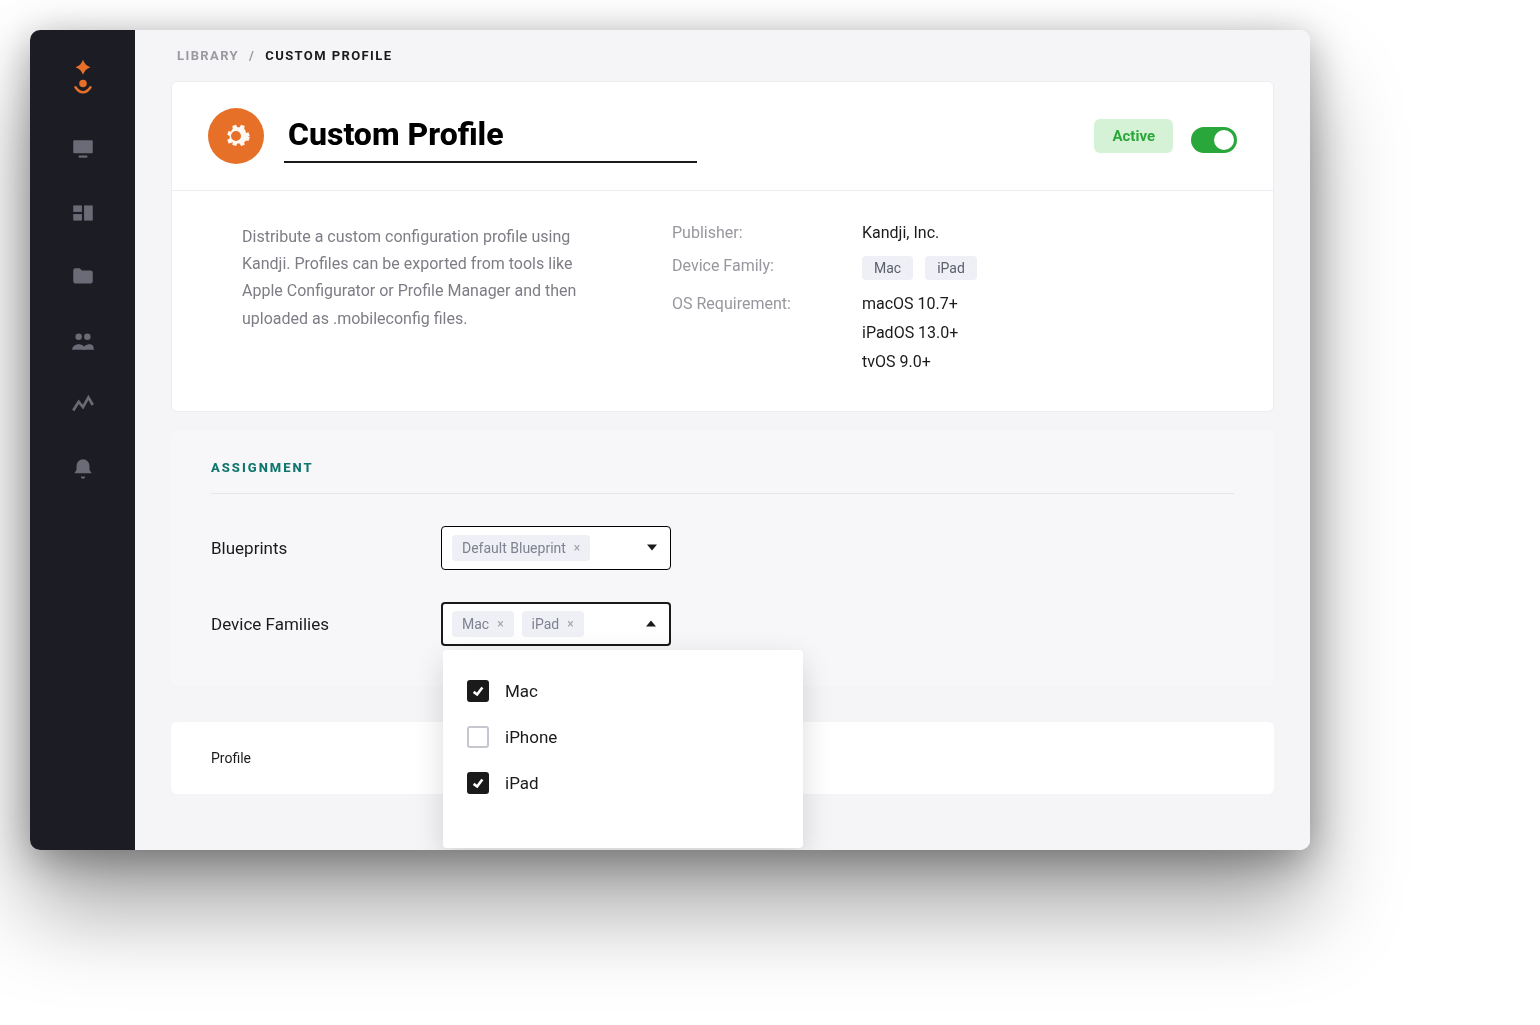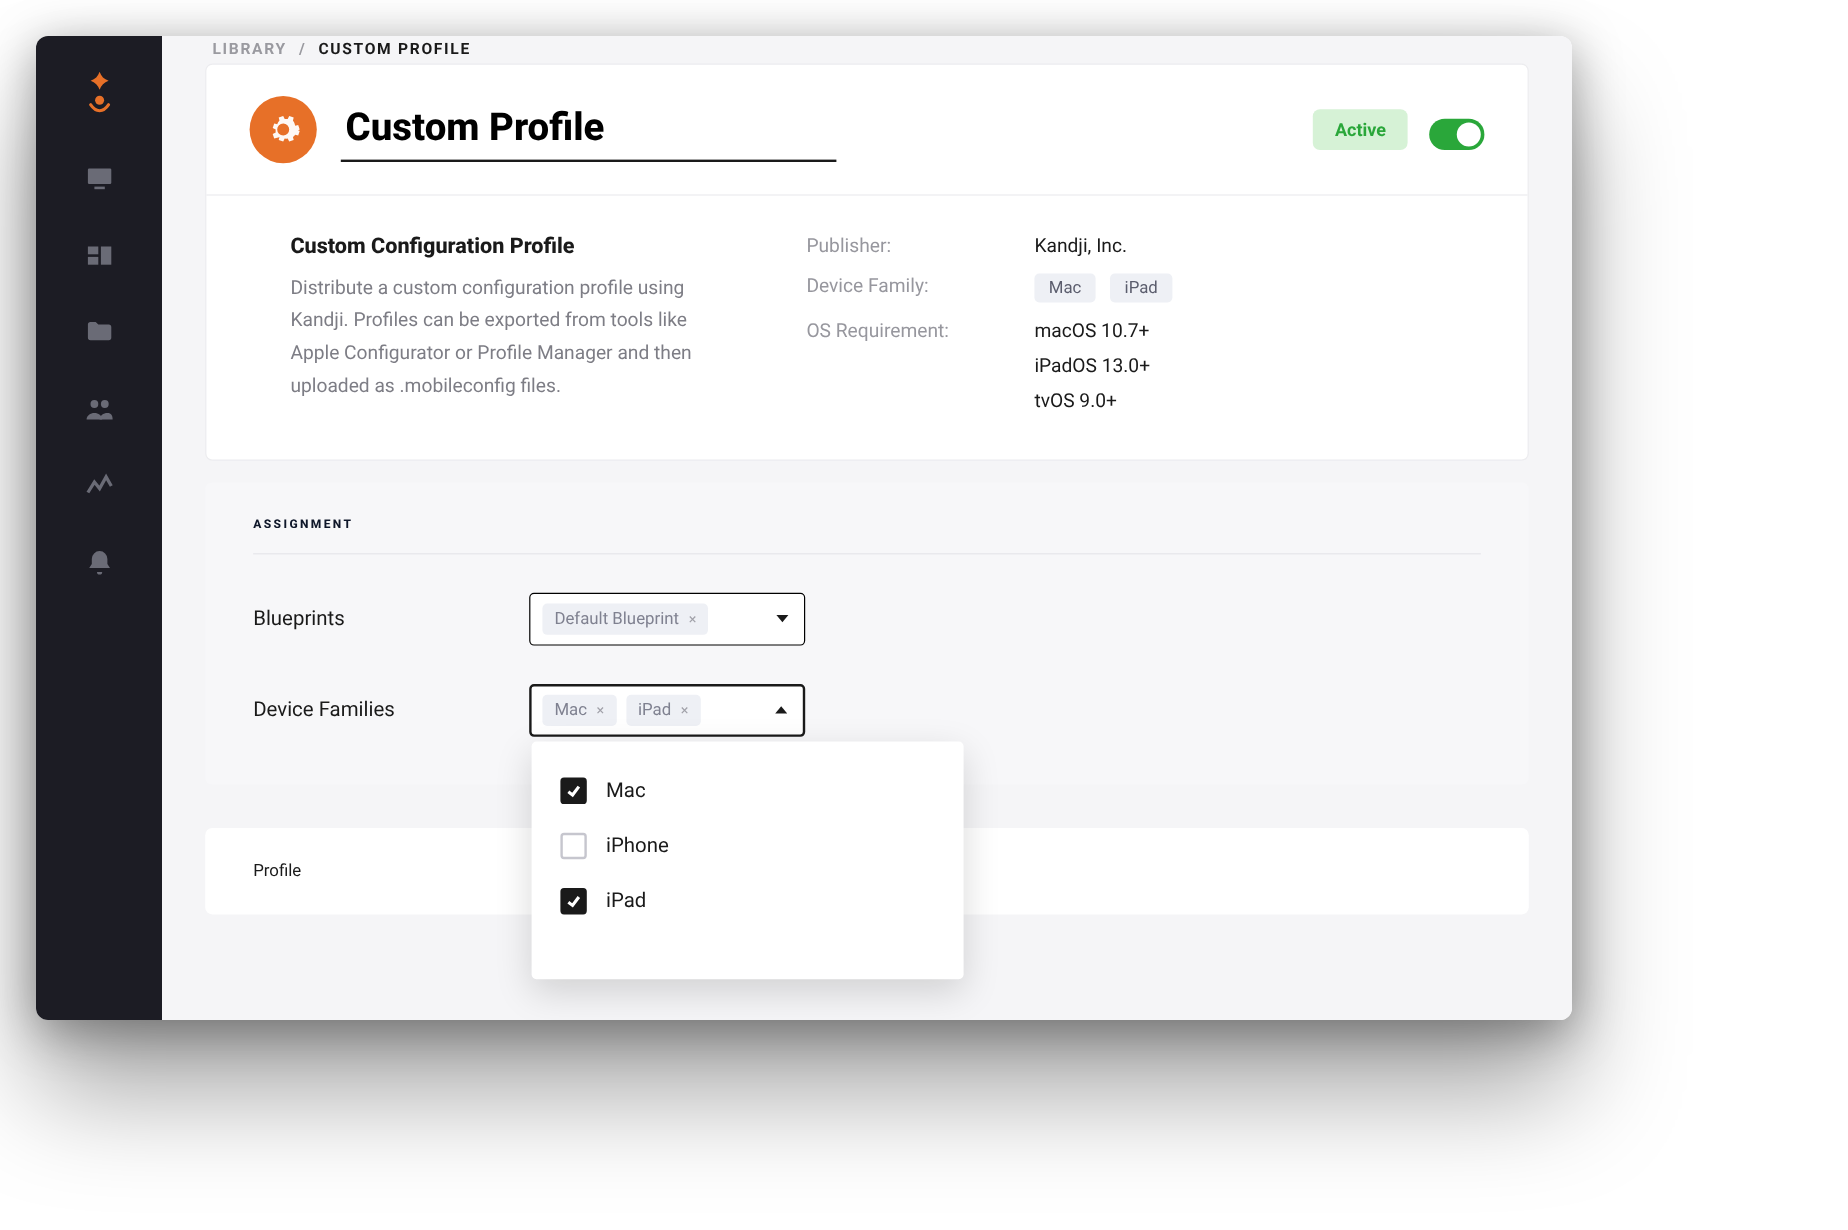--- a/index.html
+++ b/index.html
@@ -40,21 +40,21 @@
 }
 .sidebar .nav-icon svg { width: 26px; height: 26px; }
 
 .main {
   flex: 1;
   background: #f5f5f7;
   display:flex; flex-direction:column;
   overflow:hidden;
 }
 .breadcrumb {
-  padding: 4px 42px;
+  padding: 18px 42px;
   font-size: 13px;
   letter-spacing: 1.4px;
   font-weight: 700;
   text-transform: uppercase;
   color: #9a9aa0;
   display:flex; gap:10px; align-items:center;
 }
 .breadcrumb .crumb-link { color:#9a9aa0; cursor:pointer; }
 .breadcrumb .crumb-current { color:#1a1a1a; }
 
@@ -113,22 +113,22 @@
 }
 .os-list { display:flex; flex-direction:column; gap:10px; }
 
 .panel {
   background:#f7f7f9;
   margin: 18px 36px 0;
   border-radius:6px;
   padding: 30px 40px 40px;
 }
 .panel h4 {
-  font-size:10px; letter-spacing:2px; font-weight:800;
-  color:#0f172a; text-transform:uppercase;
+  font-size:13px; letter-spacing:2px; font-weight:800;
+  color:#0f766e; text-transform:uppercase;
   padding-bottom:18px; border-bottom:1px solid #e5e5ea;
 }
 .form-row { display:flex; align-items:center; gap:40px; margin-top:32px; }
 .form-row .flabel { width: 190px; font-size:17px; color:#1a1a1a; }
 .select-box {
   position:relative;
   width: 230px;
   background:#fff;
   border:1px solid #000000;
   border-radius:4px;
@@ -251,21 +251,20 @@
           <input class="title-input" value="Custom Profile" style="">
         </div>
         <div class="header-right">
           <span class="status-badge">Active</span>
           <div class="toggle"></div>
         </div>
       </div>
 
       <div class="info-row">
         <div class="info-left">
-          <h3>Custom Configuration Profile</h3>
           <p>Distribute a custom configuration profile using Kandji. Profiles can be exported from tools like Apple Configurator or Profile Manager and then uploaded as .mobileconfig files.</p>
         </div>
         <div class="info-right">
           <div class="lbl">Publisher:</div>
           <div class="val">Kandji, Inc.</div>
 
           <div class="lbl">Device Family:</div>
           <div class="val">
             <span class="chip">Mac</span>
             <span class="chip">iPad</span>

